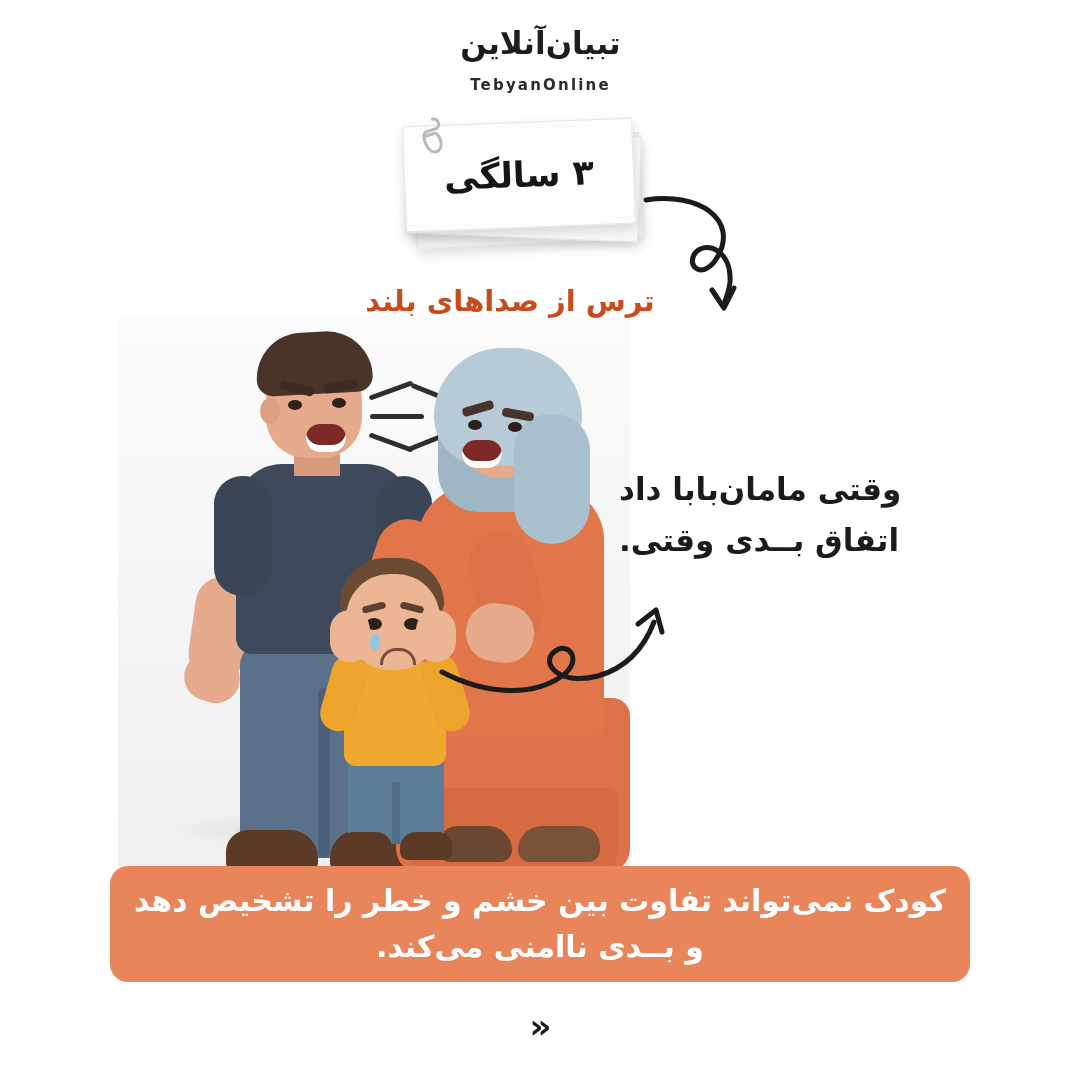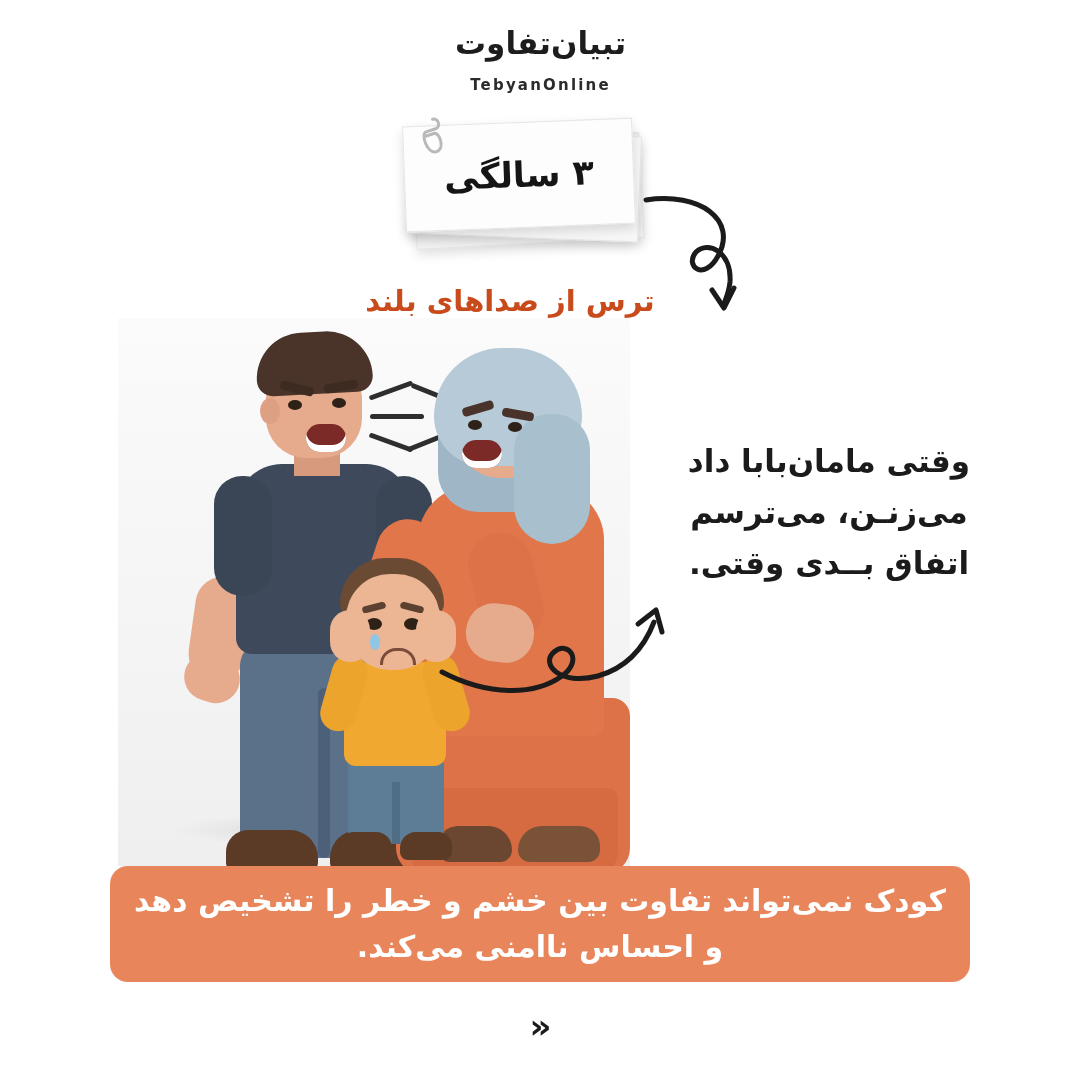--- a/index.html
+++ b/index.html
@@ -201,23 +201,23 @@
   .s1{ left:250px; top:70px; width:46px; height:5px; transform: rotate(-20deg);}
   .s2{ left:252px; top:96px; width:54px; height:5px;}
   .s3{ left:250px; top:122px; width:46px; height:5px; transform: rotate(20deg);}
   .s4{ left:292px; top:72px; width:40px; height:5px; transform: rotate(22deg);}
   .s5{ left:288px; top:122px; width:40px; height:5px; transform: rotate(-22deg);}
 
   
   .quote {
     position: absolute;
     right: 42px;
-    top: 436px;
+    top: 464px;
     width: 420px;
-    text-align: center;
+    text-align: left;
     direction: rtl;
     font-size: 31px;
     line-height: 1.65;
     font-weight: 700;
     color: #1b1b1b;
   }
   .quote span { display: block; white-space: nowrap; }
 
   
   .arrow-mid {
@@ -260,21 +260,21 @@
     font-size: 34px;
     font-weight: 700;
     color: #1b1b1b;
     direction: ltr;
   }
 </style>
 </head>
 <body>
 
 <div class="brand">
-  <div class="brand-fa">تبیان‌تفاوت</div>
+  <div class="brand-fa">تبیان‌آنلاین</div>
   <div class="brand-en">TebyanOnline</div>
 </div>
 
 <div class="note-wrap">
   <div class="note-sheet sheet-back2"></div>
   <div class="note-sheet sheet-back1"></div>
   <div class="note-sheet sheet-front">
     <div class="note-text">۳ سالگی</div>
   </div>
   <svg class="clip" viewBox="0 0 30 46">
@@ -359,26 +359,25 @@
     <div class="pc kid-eye2"></div>
     <div class="pc kid-tear"></div>
     <div class="pc kid-mouth"></div>
     <div class="pc kid-hand1"></div>
     <div class="pc kid-hand2"></div>
   </div>
 </div>
 
 <div class="quote">
   <span>وقتی مامان‌بابا داد</span>
-  <span>می‌زنـن، می‌ترسم</span>
   <span>اتفاق بــدی وقتی.</span>
 </div>
 
 <svg class="arrow-mid" viewBox="0 0 240 110">
   <path d="M4 72 C50 96 96 96 124 76 C146 60 130 40 116 52 C102 64 122 86 160 76 C188 68 206 48 216 22" fill="none" stroke="#1b1b1b" stroke-width="5" stroke-linecap="round"></path>
   <path d="M200 24 L218 10 L224 32" fill="none" stroke="#1b1b1b" stroke-width="5" stroke-linecap="round" stroke-linejoin="round"></path>
 </svg>
 
 <div class="banner">
-  <div class="banner-text">کودک نمی‌تواند تفاوت بین خشم و خطر را تشخیص دهد و احساس ناامنی می‌کند.</div>
+  <div class="banner-text">کودک نمی‌تواند تفاوت بین خشم و خطر را تشخیص دهد و بــدی ناامنی می‌کند.</div>
 </div>
 
 <div class="chevron">»</div>
 
 </body></html>

